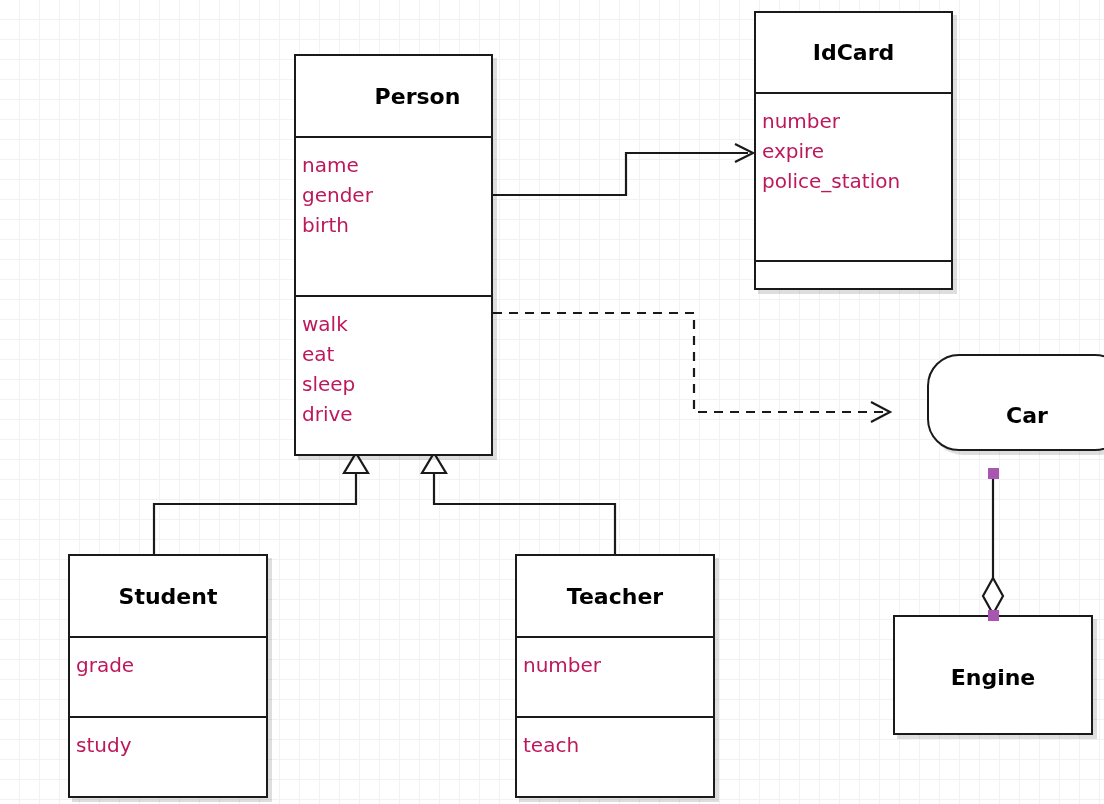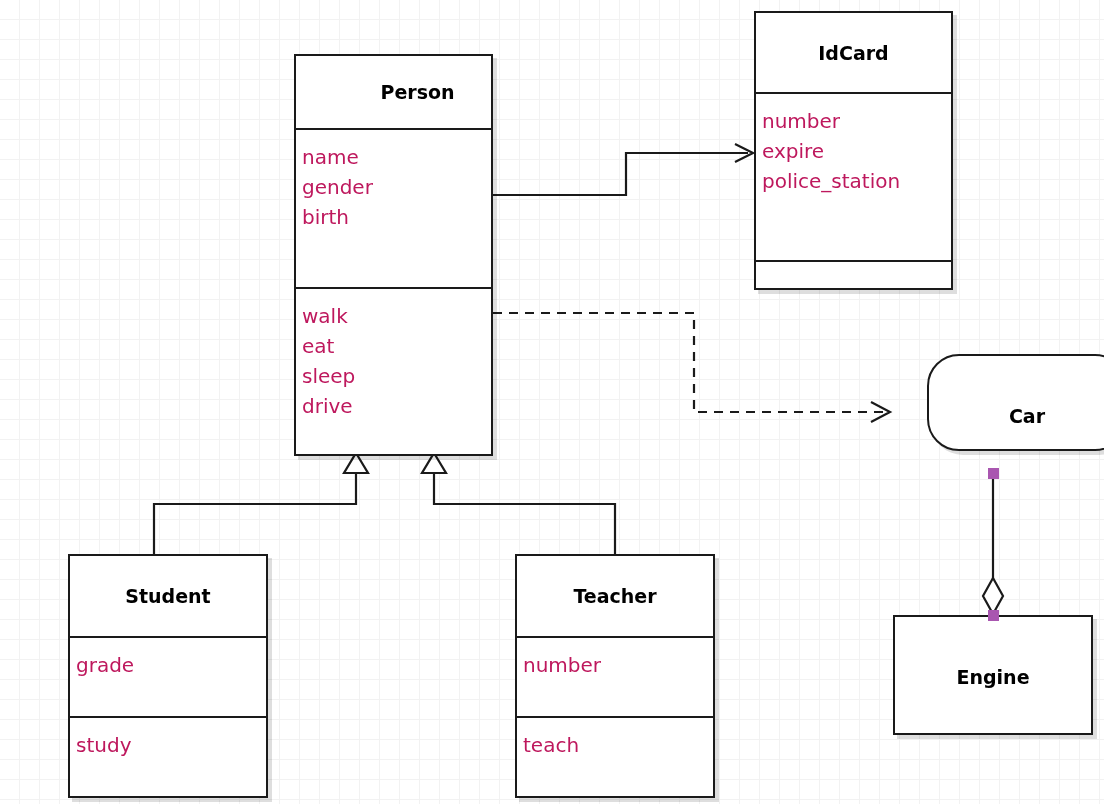--- a/index.html
+++ b/index.html
@@ -33,21 +33,21 @@
   .uml-class {
     position: absolute;
     box-sizing: border-box;
     background: #ffffff;
     border: 2px solid #1a1a1a;
     box-shadow: 4px 4px 0 0 rgba(0,0,0,0.13);
     z-index: 5;
   }
   .cls-title {
     font-weight: bold;
-    font-size: 19px;
+    font-size: 22px;
     color: #000000;
     text-align: center;
     display: flex;
     align-items: center;
     justify-content: center;
     box-sizing: border-box;
   }
   .cls-sec {
     box-sizing: border-box;
     border-top: 2px solid #1a1a1a;
@@ -98,21 +98,21 @@
     </g>
 
     
     <g>
       <polyline points="993,473 993,580 993,615" fill="none" stroke="#1a1a1a" stroke-width="2.2"></polyline>
       <path d="M 993,578 L 1003,596 L 993,614 L 983,596 Z" fill="#ffffff" stroke="#1a1a1a" stroke-width="2.2"></path>
     </g>
   </svg>
 
   <div class="uml-class" id="cls-person" style="left: 294px; top: 54px; width: 199px; height: 402px;">
-      <div class="cls-title" style="height: 72px; padding-left: 48px;">Person</div>
+      <div class="cls-title" style="height: 80px; padding-left: 48px;">Person</div>
       <div class="cls-sec" style="height: 159px;">
         <div class="cls-row">name</div>
         <div class="cls-row">gender</div>
         <div class="cls-row">birth</div>
       </div>
       <div class="cls-sec" style="height: 163px;">
         <div class="cls-row">walk</div>
         <div class="cls-row">eat</div>
         <div class="cls-row">sleep</div>
         <div class="cls-row">drive</div>

